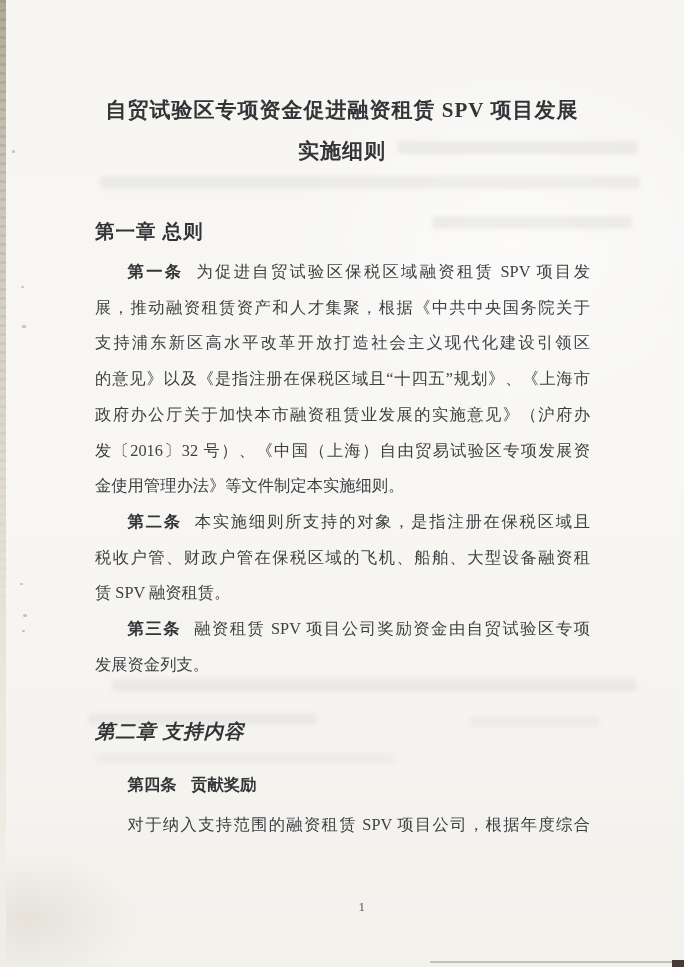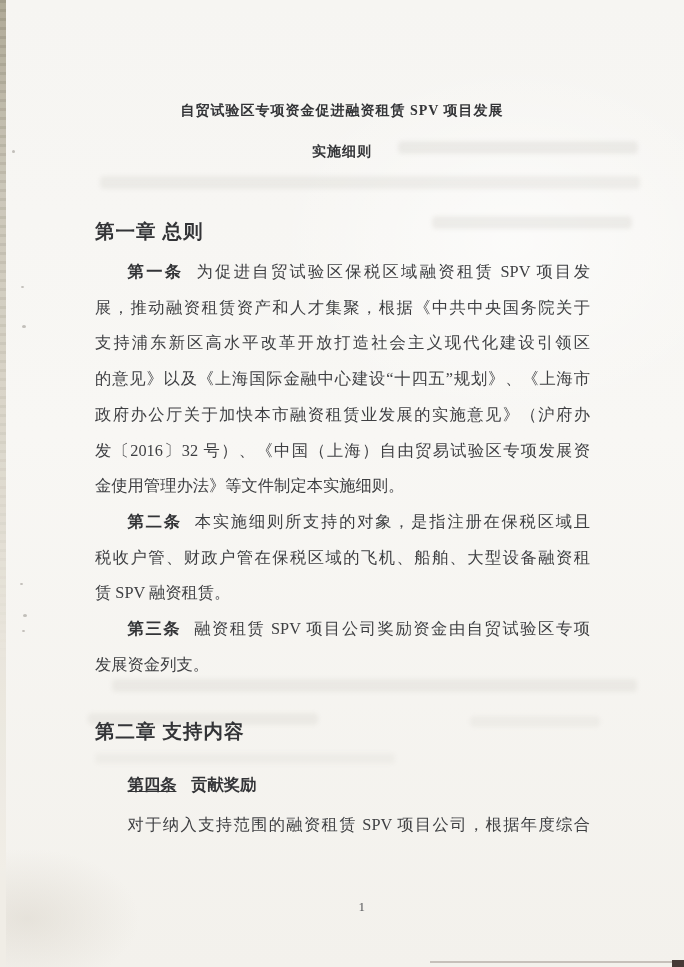--- a/index.html
+++ b/index.html
@@ -45,54 +45,54 @@
   }
   .speck { position: absolute; background: #96928a; opacity: .55; border-radius: 50%; }
   .bottom-line { position: absolute; background: rgba(130,120,112,.4); }
   .corner-mark { position: absolute; background: #473a37; }
 
   .title {
     position: relative;
     padding-top: 90px;
     text-align: center;
     font-weight: 700;
-    font-size: 14px;
+    font-size: 21px;
     line-height: 41px;
     letter-spacing: 1px;
     color: #333437;
   }
   .content {
     position: relative;
     margin: 0 94px 0 95px; 
     font-size: 16.3px;
     color: var(--ink);
   }
   .chapter {
     margin-top: 42px;
     text-align: left;
     font-weight: 700;
     font-size: 19.5px;
     line-height: 36px;
     letter-spacing: 1px;
     color: #333437;
   }
-  .chapter.second { margin-top: 32px; }
+  .chapter.second { margin-top: 32px; font-style: italic; }
   .line { line-height: 35.7px; white-space: nowrap; }
   .line.first-after-chapter { margin-top: 4px; }
   .fill { text-align: justify; text-align-last: justify; white-space: normal; }
   .indent { text-indent: 2em; }
   .kw { font-weight: 700; margin-right: .8em; color: #333437; }
   .article-heading {
     margin-top: 17px;
     line-height: 35.7px;
     text-indent: 2em;
     font-weight: 700;
     color: #333437;
   }
-  .article-heading .kw { margin-right: .9em; text-decoration: underline; }
+  .article-heading .kw { margin-right: .9em; }
   .page-number {
     position: absolute;
     left: 0; right: 0; top: 899px;
     text-align: center;
     padding-left: 40px;
     font-size: 13px;
     color: #56575a;
     letter-spacing: .5px;
   }
 </style>
@@ -124,21 +124,21 @@
   <div class="title">
     <div>自贸试验区专项资金促进融资租赁 SPV 项目发展</div>
     <div>实施细则</div>
   </div>
 
   <div class="content" id="doc-body">
       <div class="chapter">第一章 总则</div>
       <div class="line fill indent first-after-chapter"><span class="kw">第一条</span><span>为促进自贸试验区保税区域融资租赁 SPV 项目发</span></div>
       <div class="line fill"><span>展，推动融资租赁资产和人才集聚，根据《中共中央国务院关于</span></div>
       <div class="line fill"><span>支持浦东新区高水平改革开放打造社会主义现代化建设引领区</span></div>
-      <div class="line fill"><span>的意见》以及《上海国际金融中心建设“十四五”规划》、《上海市</span></div>
+      <div class="line fill"><span>的意见》以及《是指注册在保税区域且“十四五”规划》、《上海市</span></div>
       <div class="line fill"><span>政府办公厅关于加快本市融资租赁业发展的实施意见》（沪府办</span></div>
       <div class="line fill"><span>发〔2016〕32 号）、《中国（上海）自由贸易试验区专项发展资</span></div>
       <div class="line"><span>金使用管理办法》等文件制定本实施细则。</span></div>
       <div class="line fill indent"><span class="kw">第二条</span><span>本实施细则所支持的对象，是指注册在保税区域且</span></div>
       <div class="line fill"><span>税收户管、财政户管在保税区域的飞机、船舶、大型设备融资租</span></div>
       <div class="line"><span>赁 SPV 融资租赁。</span></div>
       <div class="line fill indent"><span class="kw">第三条</span><span>融资租赁 SPV 项目公司奖励资金由自贸试验区专项</span></div>
       <div class="line"><span>发展资金列支。</span></div>
       <div class="chapter second">第二章 支持内容</div>
       <div class="article-heading"><span class="kw">第四条</span><span>贡献奖励</span></div>

